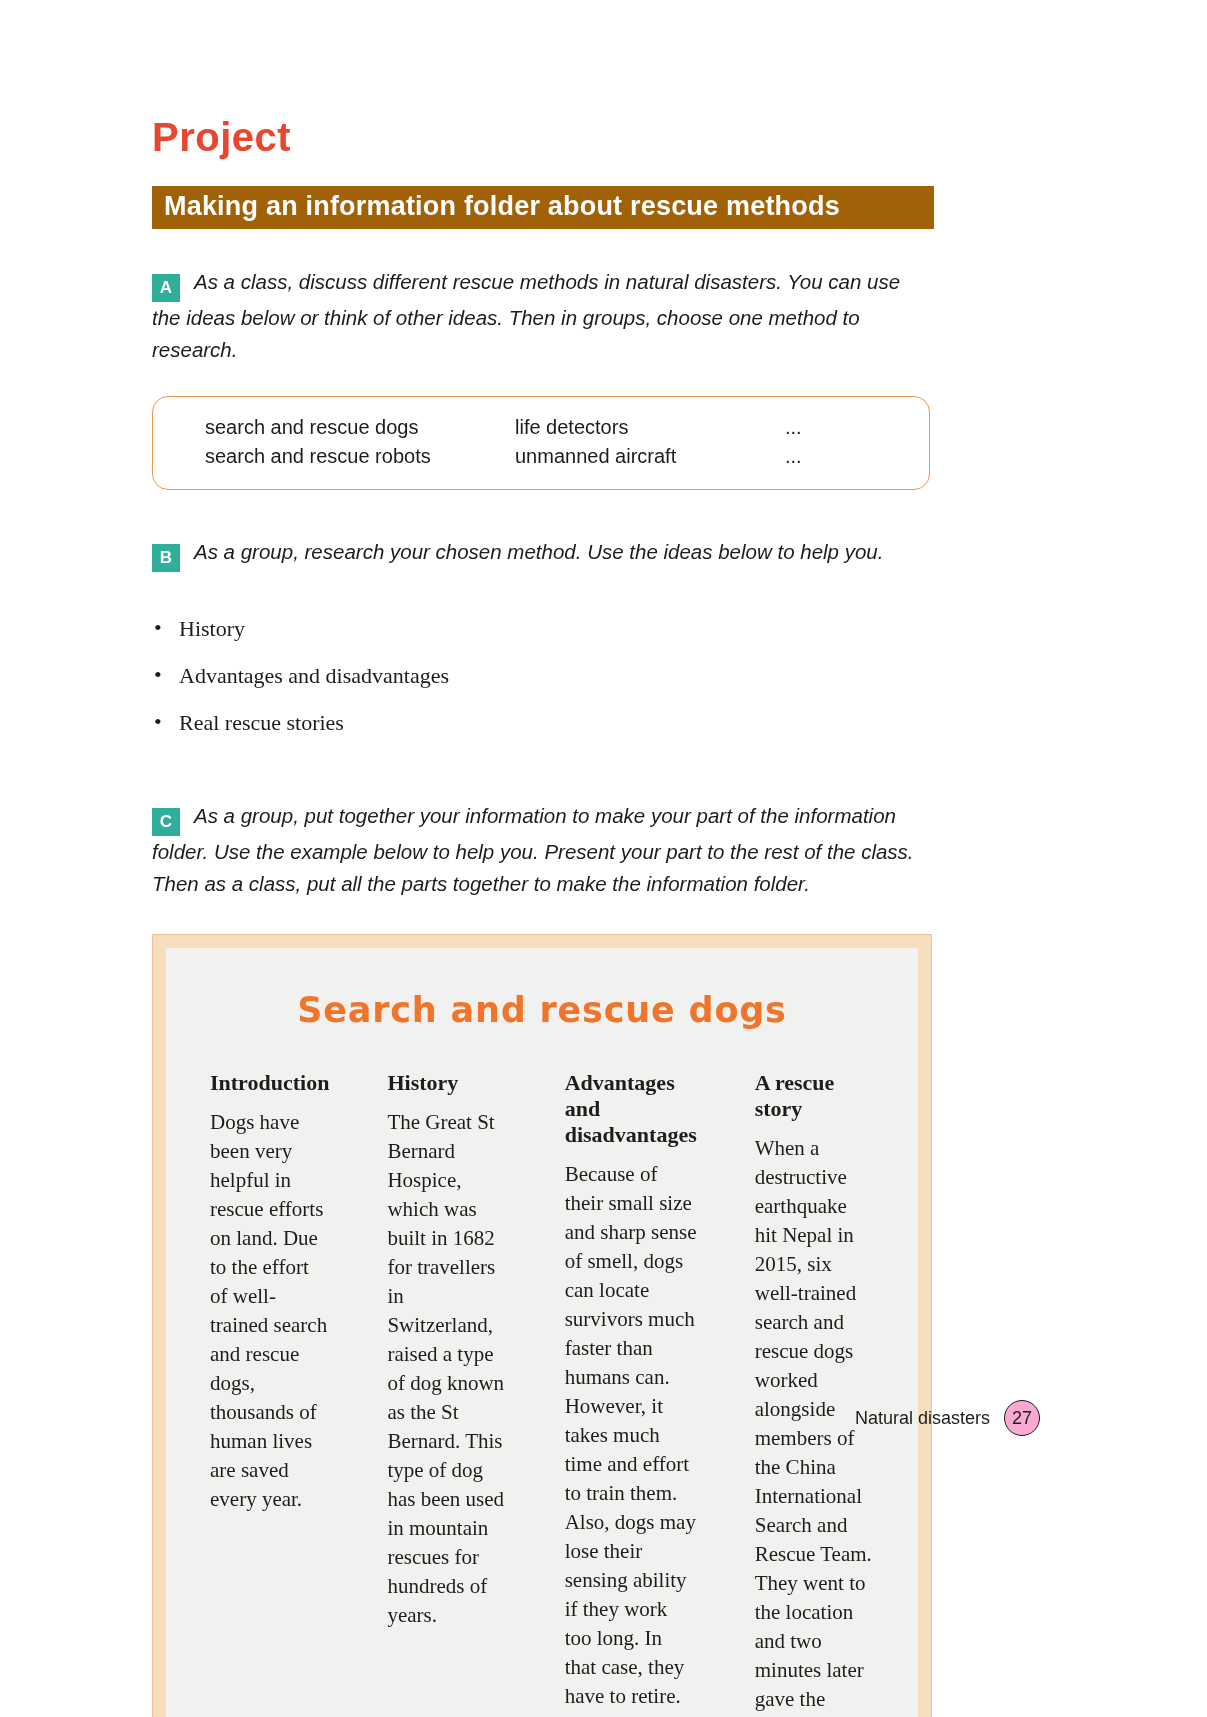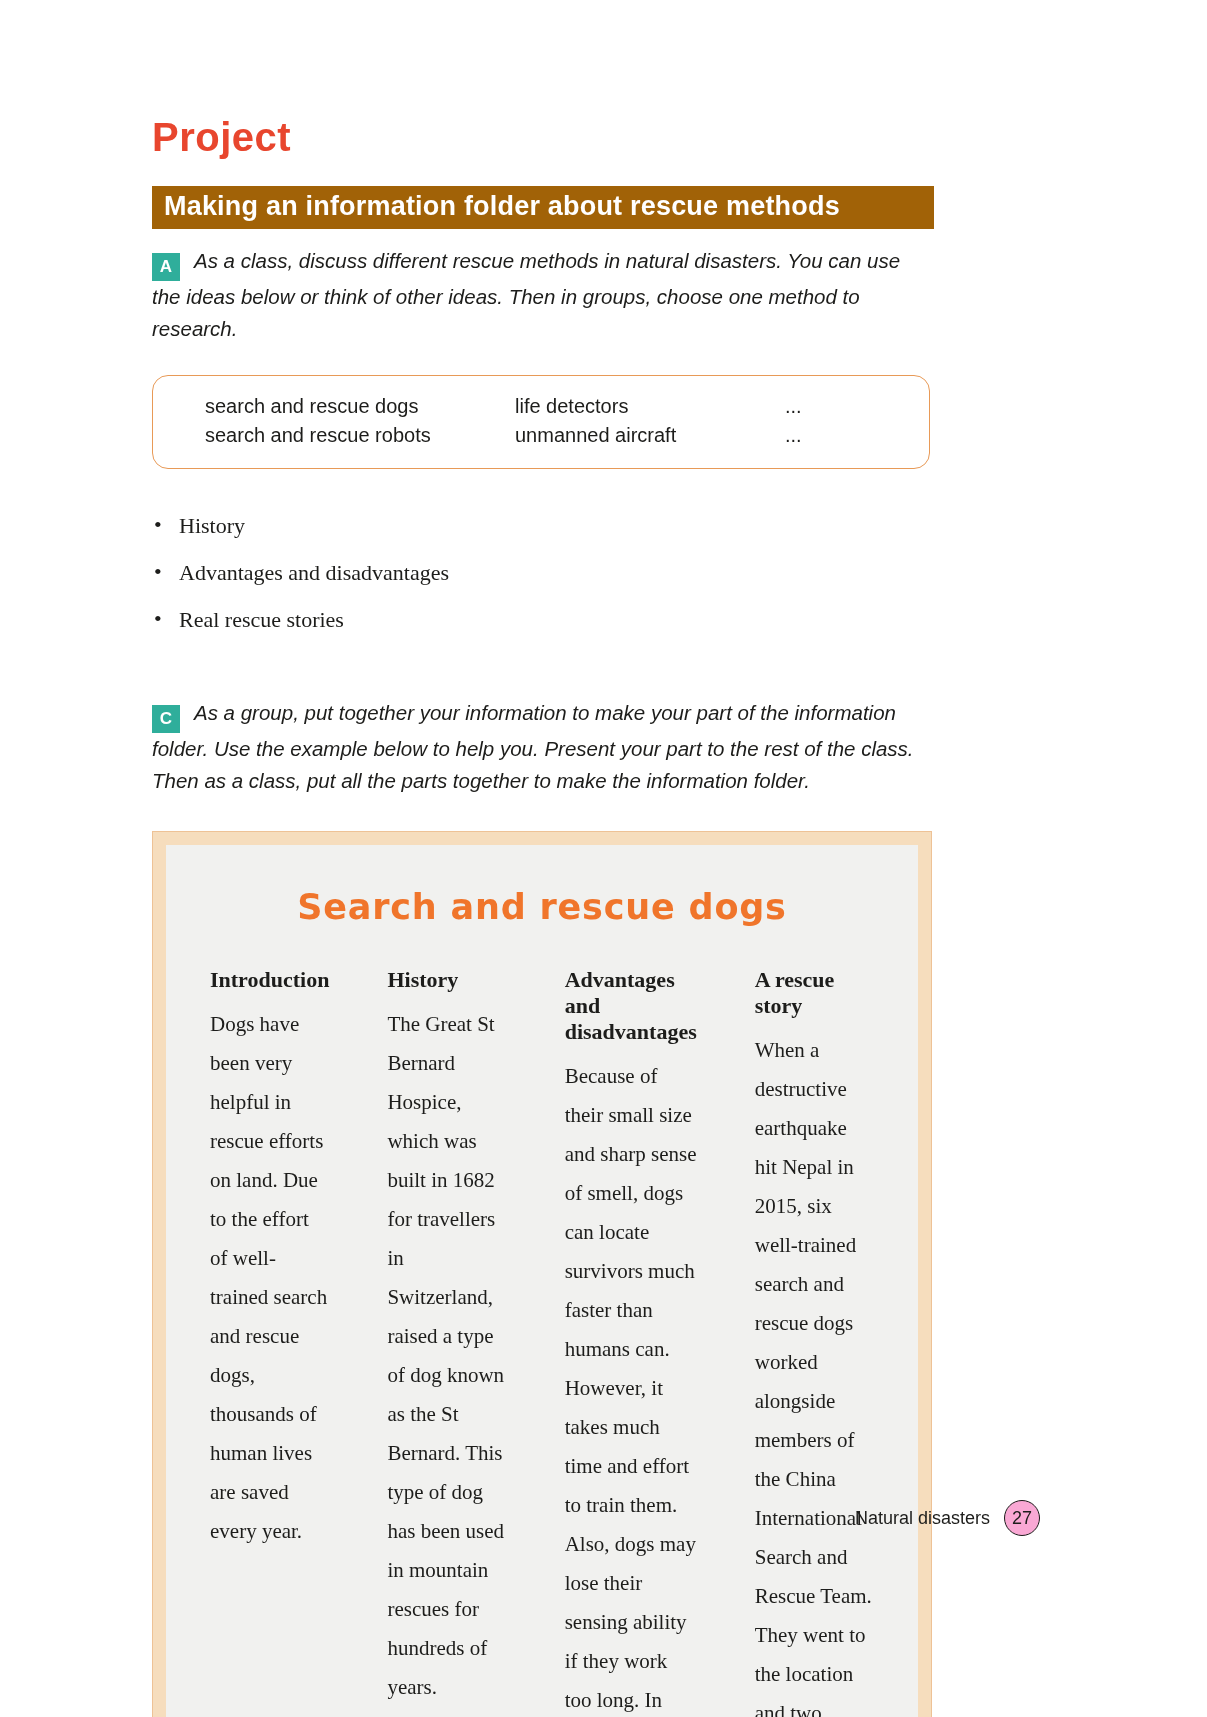--- a/index.html
+++ b/index.html
@@ -42,21 +42,21 @@
     letter-spacing: 0.2px;
   }
 
   
   .instruction {
     font-style: italic;
     font-size: 20.5px;
     line-height: 1.56;
     color: #1d1d1b;
   }
-  .instruction.a { margin-top: 16px; }
+  .instruction.a { margin-top: 37px; }
   .instruction.b { margin-top: 46px; }
   .instruction.c { margin-top: 64px; }
   .badge {
     display: inline-block;
     width: 28px;
     height: 28px;
     background: #2fae9b;
     color: #ffffff;
     font-style: normal;
     font-weight: bold;
@@ -135,28 +135,28 @@
   .card-block h3 {
     font-family: "Liberation Serif", serif;
     font-size: 22px;
     font-weight: bold;
     margin-bottom: 12px;
     color: #1d1d1b;
   }
   .card-block p {
     font-family: "Liberation Serif", serif;
     font-size: 21px;
-    line-height: 39px;
+    line-height: 29px;
     color: #1d1d1b;
   }
 
   
   .footer {
     position: absolute;
-    top: 1500px;
+    top: 1400px;
     left: 152px;
     width: 888px;
     display: flex;
     justify-content: flex-end;
     align-items: center;
     gap: 14px;
   }
   .footer-label {
     font-size: 18px;
     color: #1d1d1b;
@@ -192,20 +192,21 @@
         <span>life detectors</span>
         <span>...</span>
       </div>
       <div class="ideas-row">
         <span>search and rescue robots</span>
         <span>unmanned aircraft</span>
         <span>...</span>
       </div>
     </div>
 
+    <p class="instruction b"><span class="badge">B</span><span>As a group, research your chosen method. Use the ideas below to help you.</span></p>
 
     <ul class="bullet-list">
       <li>History</li>
       <li>Advantages and disadvantages</li>
       <li>Real rescue stories</li>
     </ul>
 
     <p class="instruction c"><span class="badge">C</span><span>As a group, put together your information to make your part of the information folder. Use the example below to help you. Present your part to the rest of the class. Then as a class, put all the parts together to make the information folder.</span></p>
 
     <div class="card">

